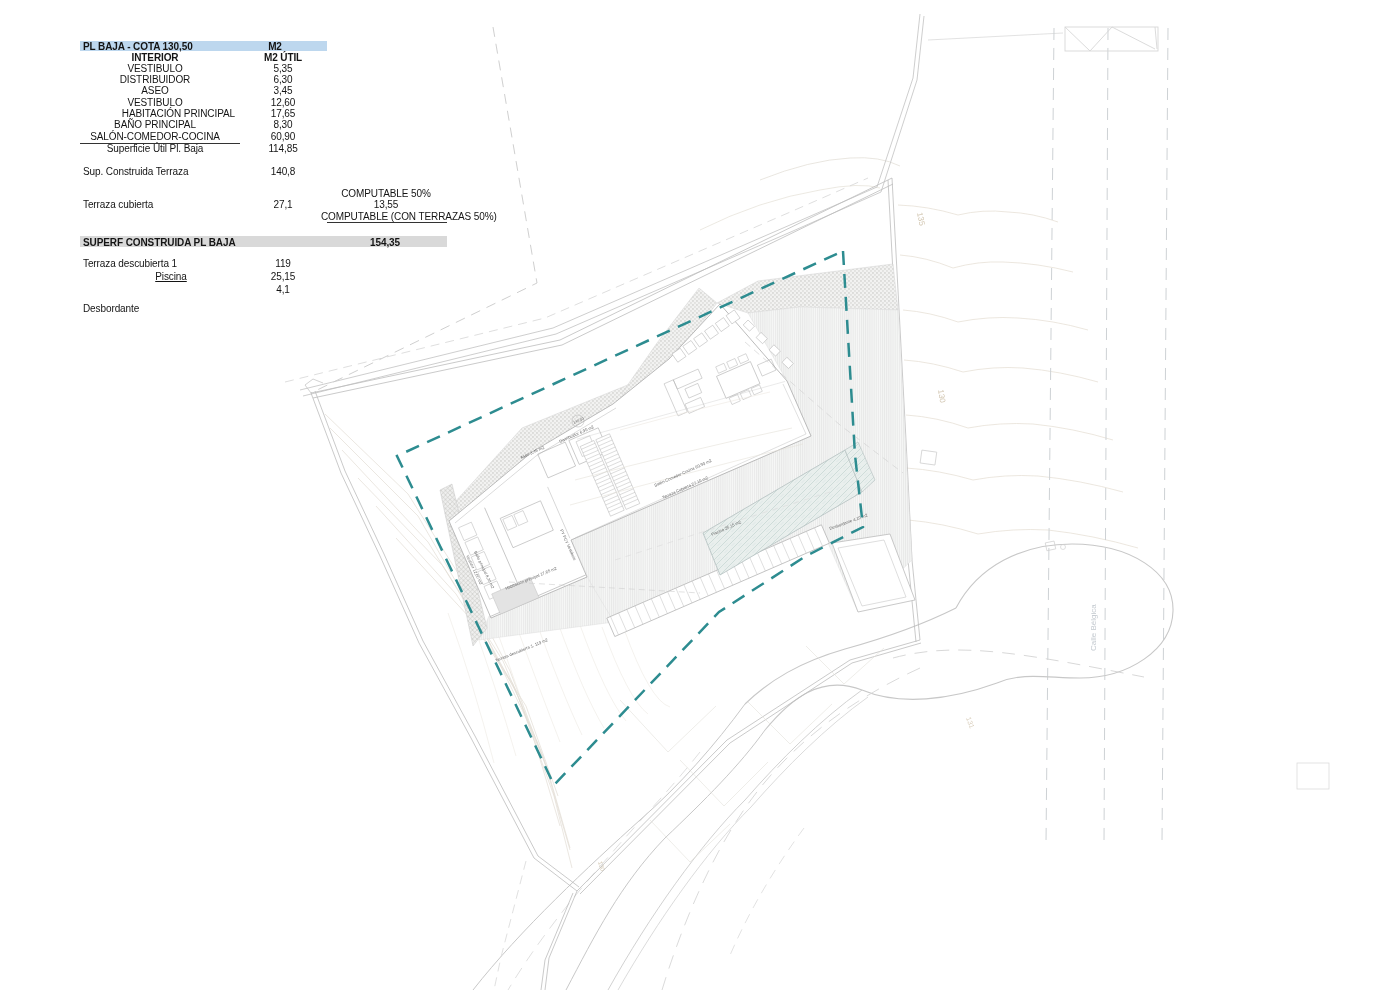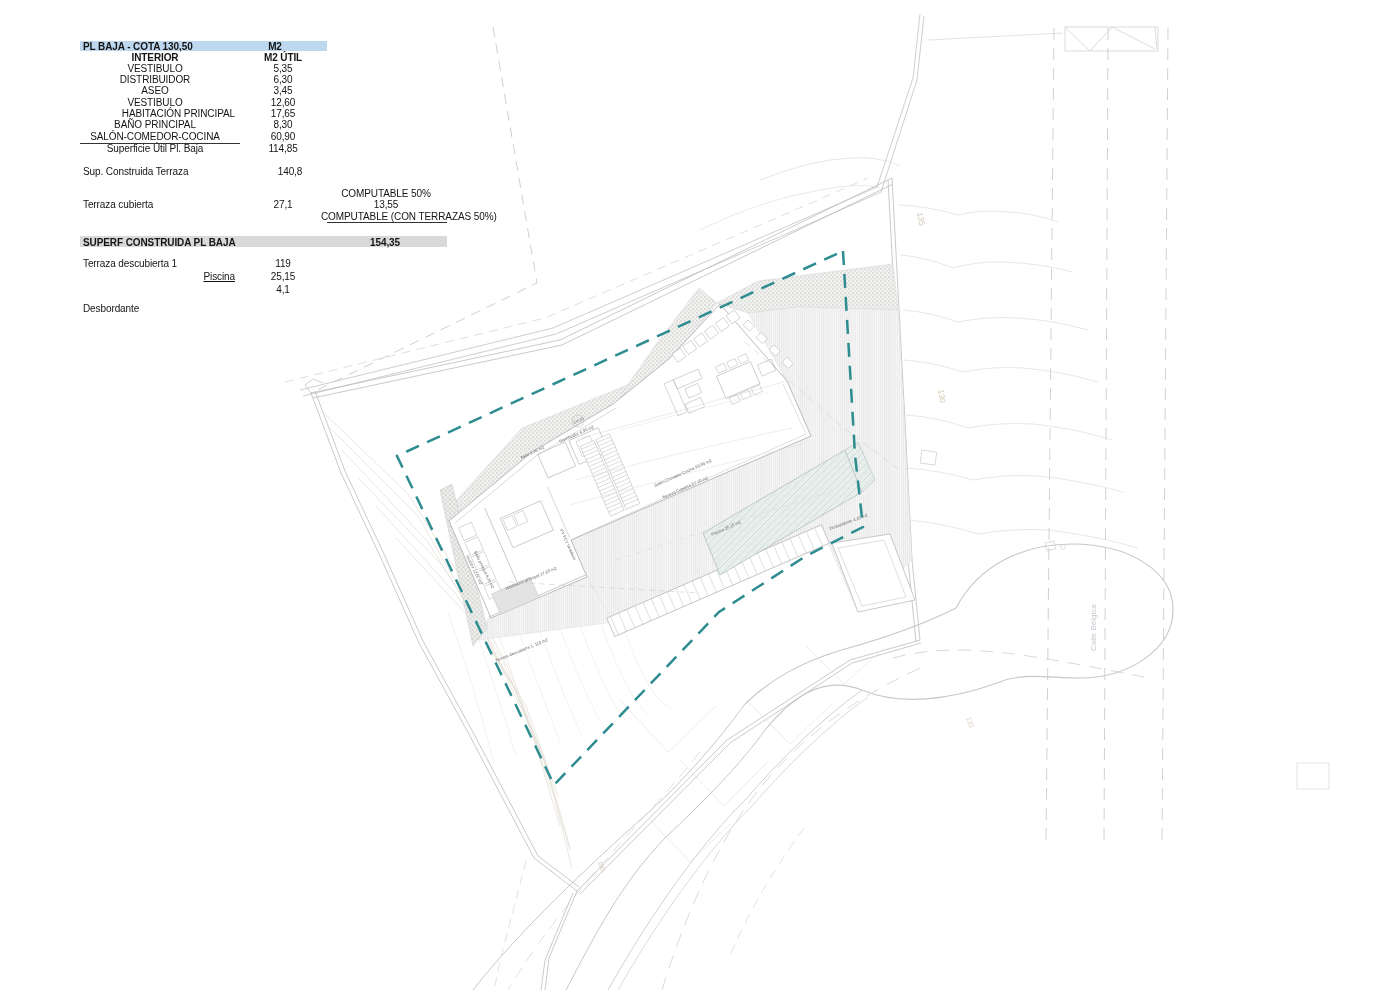--- a/index.html
+++ b/index.html
@@ -257,27 +257,27 @@
 <div class="t" style="left:75px;top:109.0px;width:160px;text-align:right;">HABITACIÓN PRINCIPAL</div>
 <div class="t" style="left:253px;top:109.0px;width:60px;">17,65</div>
 <div class="t" style="left:75px;top:120.3px;width:160px;">BAÑO PRINCIPAL</div>
 <div class="t" style="left:253px;top:120.3px;width:60px;">8,30</div>
 <div class="t" style="left:75px;top:131.6px;width:160px;">SALÓN-COMEDOR-COCINA</div>
 <div class="t" style="left:253px;top:131.6px;width:60px;">60,90</div>
 <div class="t" style="left:75px;top:144.0px;width:160px;">Superficie Útil Pl. Baja</div>
 <div class="t" style="left:253px;top:144.0px;width:60px;">114,85</div>
 <div style="position:absolute;left:80px;top:142.5px;width:160px;height:1px;background:#333;"></div>
 <div class="t" style="left:83px;top:166.5px;width:160px;text-align:left;">Sup. Construida Terraza</div>
-<div class="t" style="left:260px;top:166.5px;width:60px;">140,8</div>
+<div class="t" style="left:253px;top:166.5px;width:60px;">140,8</div>
 <div class="t" style="left:326px;top:188.5px;width:120px;">COMPUTABLE 50%</div>
 <div class="t" style="left:83px;top:200px;width:160px;text-align:left;">Terraza cubierta</div>
 <div class="t" style="left:253px;top:200px;width:60px;">27,1</div>
 <div class="t" style="left:326px;top:200px;width:120px;">13,55</div>
 <div class="t" style="left:321px;top:211.5px;width:130px;">COMPUTABLE (CON TERRAZAS 50%)</div>
 <div style="position:absolute;left:327px;top:222px;width:120px;height:1.2px;background:#333;"></div>
 <div style="position:absolute;left:80px;top:236px;width:367px;height:11px;background:#d9d9d9;"></div>
 <div class="t b" style="left:83px;top:238px;width:250px;text-align:left;">SUPERF CONSTRUIDA PL BAJA</div>
 <div class="t b" style="left:355px;top:238px;width:60px;">154,35</div>
 <div class="t" style="left:83px;top:259px;width:160px;text-align:left;">Terraza descubierta 1</div>
 <div class="t" style="left:253px;top:259px;width:60px;">119</div>
-<div class="t" style="left:75px;top:272px;width:160px;text-align:right;text-decoration:underline;">Piscina</div>
+<div class="t" style="left:91px;top:272px;width:160px;text-align:center;text-decoration:underline;">Piscina</div>
 <div class="t" style="left:253px;top:272px;width:60px;">25,15</div>
 <div class="t" style="left:83px;top:285px;width:160px;text-align:left;margin-top:19px;">Desbordante</div>
 <div class="t" style="left:253px;top:285px;width:60px;">4,1</div>
 </body></html>

